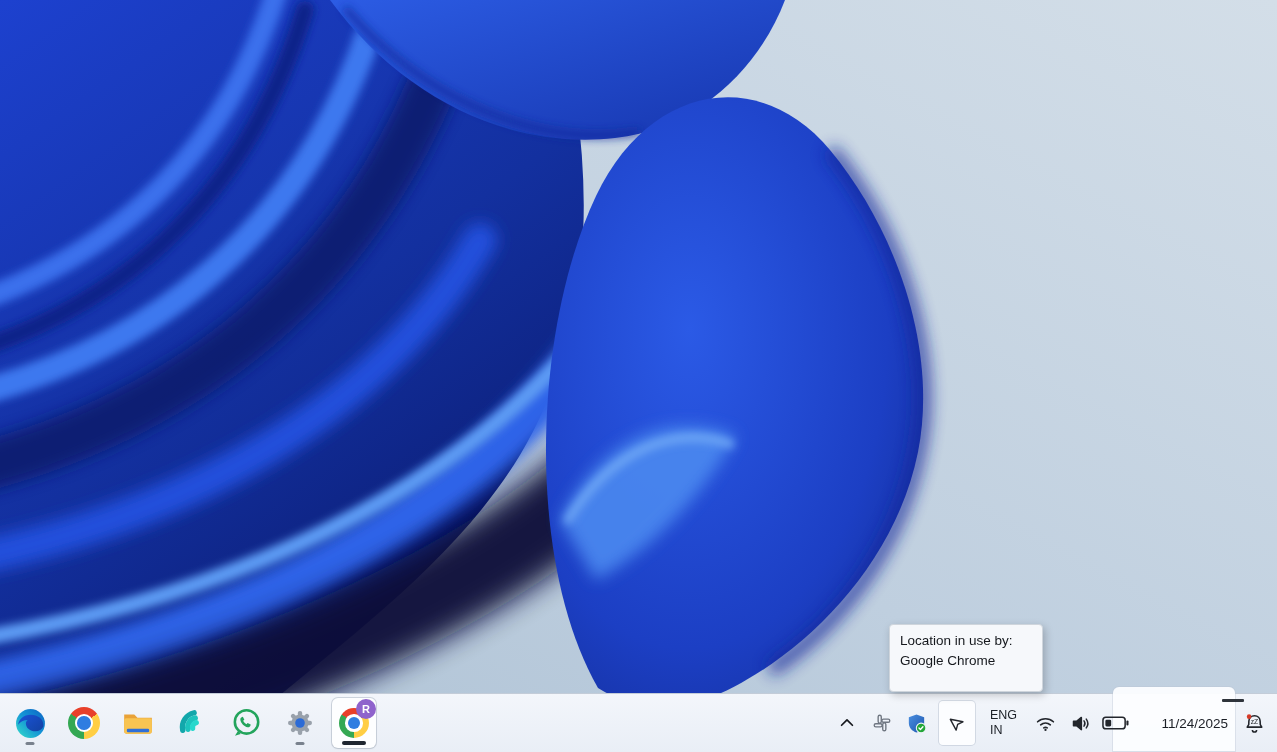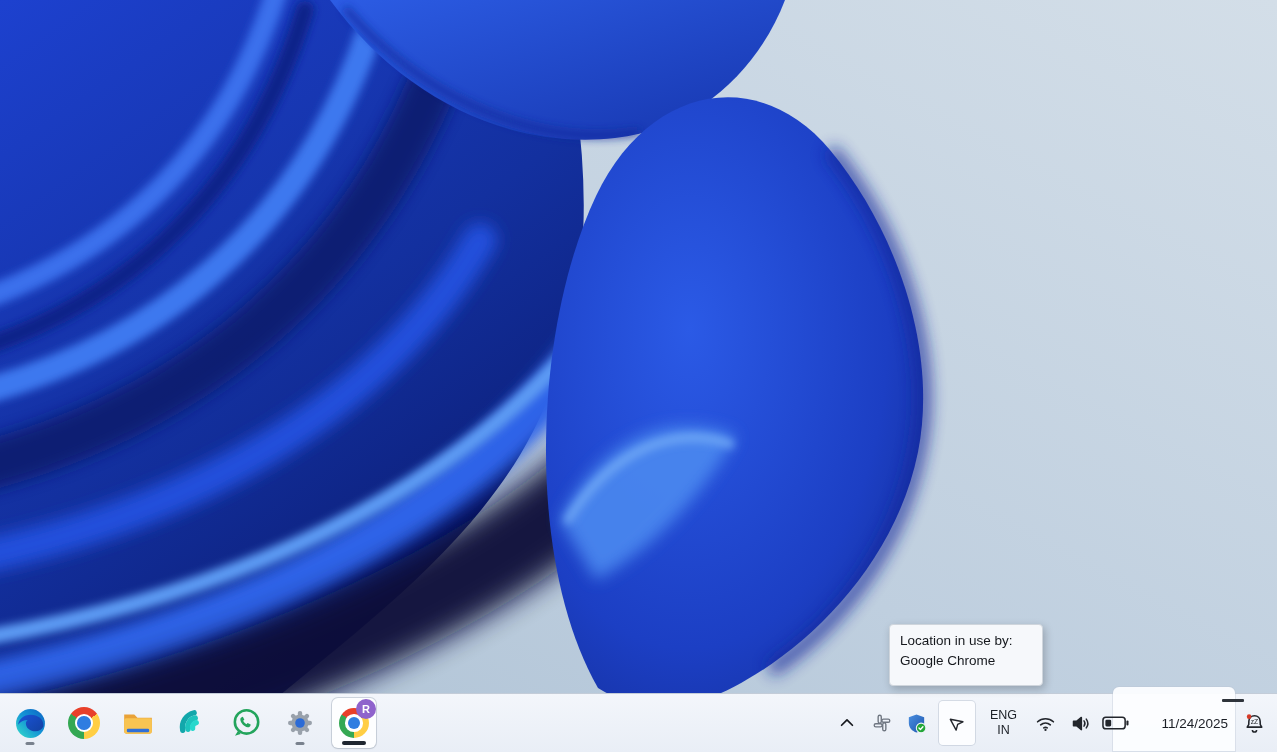--- a/index.html
+++ b/index.html
@@ -48,40 +48,40 @@
   .tray{margin-left:auto;display:flex;align-items:center;gap:9px;padding-right:10px;z-index:2;}
   .tray-btn{
     display:flex;align-items:center;justify-content:center;
     min-width:26px;height:40px;border-radius:4px;cursor:pointer;position:relative;
   }
   .loc-box{
     background:#fcfdff;box-shadow:0 0 0 1px rgba(160,172,188,.35);
     width:36px;height:44px;border-radius:4px;
   }
   .lang{
-    text-align:center;font-size:12.5px;line-height:1.2;color:#1b1f26;
+    text-align:left;font-size:12.5px;line-height:1.2;color:#1b1f26;
     padding:0 6px;cursor:pointer;
   }
   .clock{
     font-size:13.5px;color:#1b1f26;text-align:right;padding:0 4px;cursor:pointer;min-width:86px;
   }
   .clock-hover{
     position:absolute;right:42px;top:-7px;width:122px;height:64px;
     background:rgba(252,253,255,.95);border-radius:6px 6px 0 0;
     box-shadow:0 0 0 1px rgba(185,195,208,.35);z-index:1;
   }
   .dash-artifact{
     position:absolute;right:33px;top:5px;width:22px;height:3px;
     background:#2f343b;border-radius:1px;z-index:3;
   }
   
   .tooltip{
     position:absolute;left:889px;top:624px;width:154px;box-sizing:border-box;
     background:#f6f8fb;border:1px solid #cfd5dc;border-radius:4px;
-    padding:6px 10px 14px 10px;font-size:13.5px;line-height:1.48;color:#15181d;
+    padding:6px 10px 20px 10px;font-size:13.5px;line-height:1.48;color:#15181d;
     box-shadow:2px 3px 8px rgba(0,0,0,.22);z-index:6;
   }
 </style>
 </head>
 <body>
 
 <div class="screen">
 
   <svg class="wallpaper" viewBox="0 0 1277 752" preserveAspectRatio="none">
     <defs>

